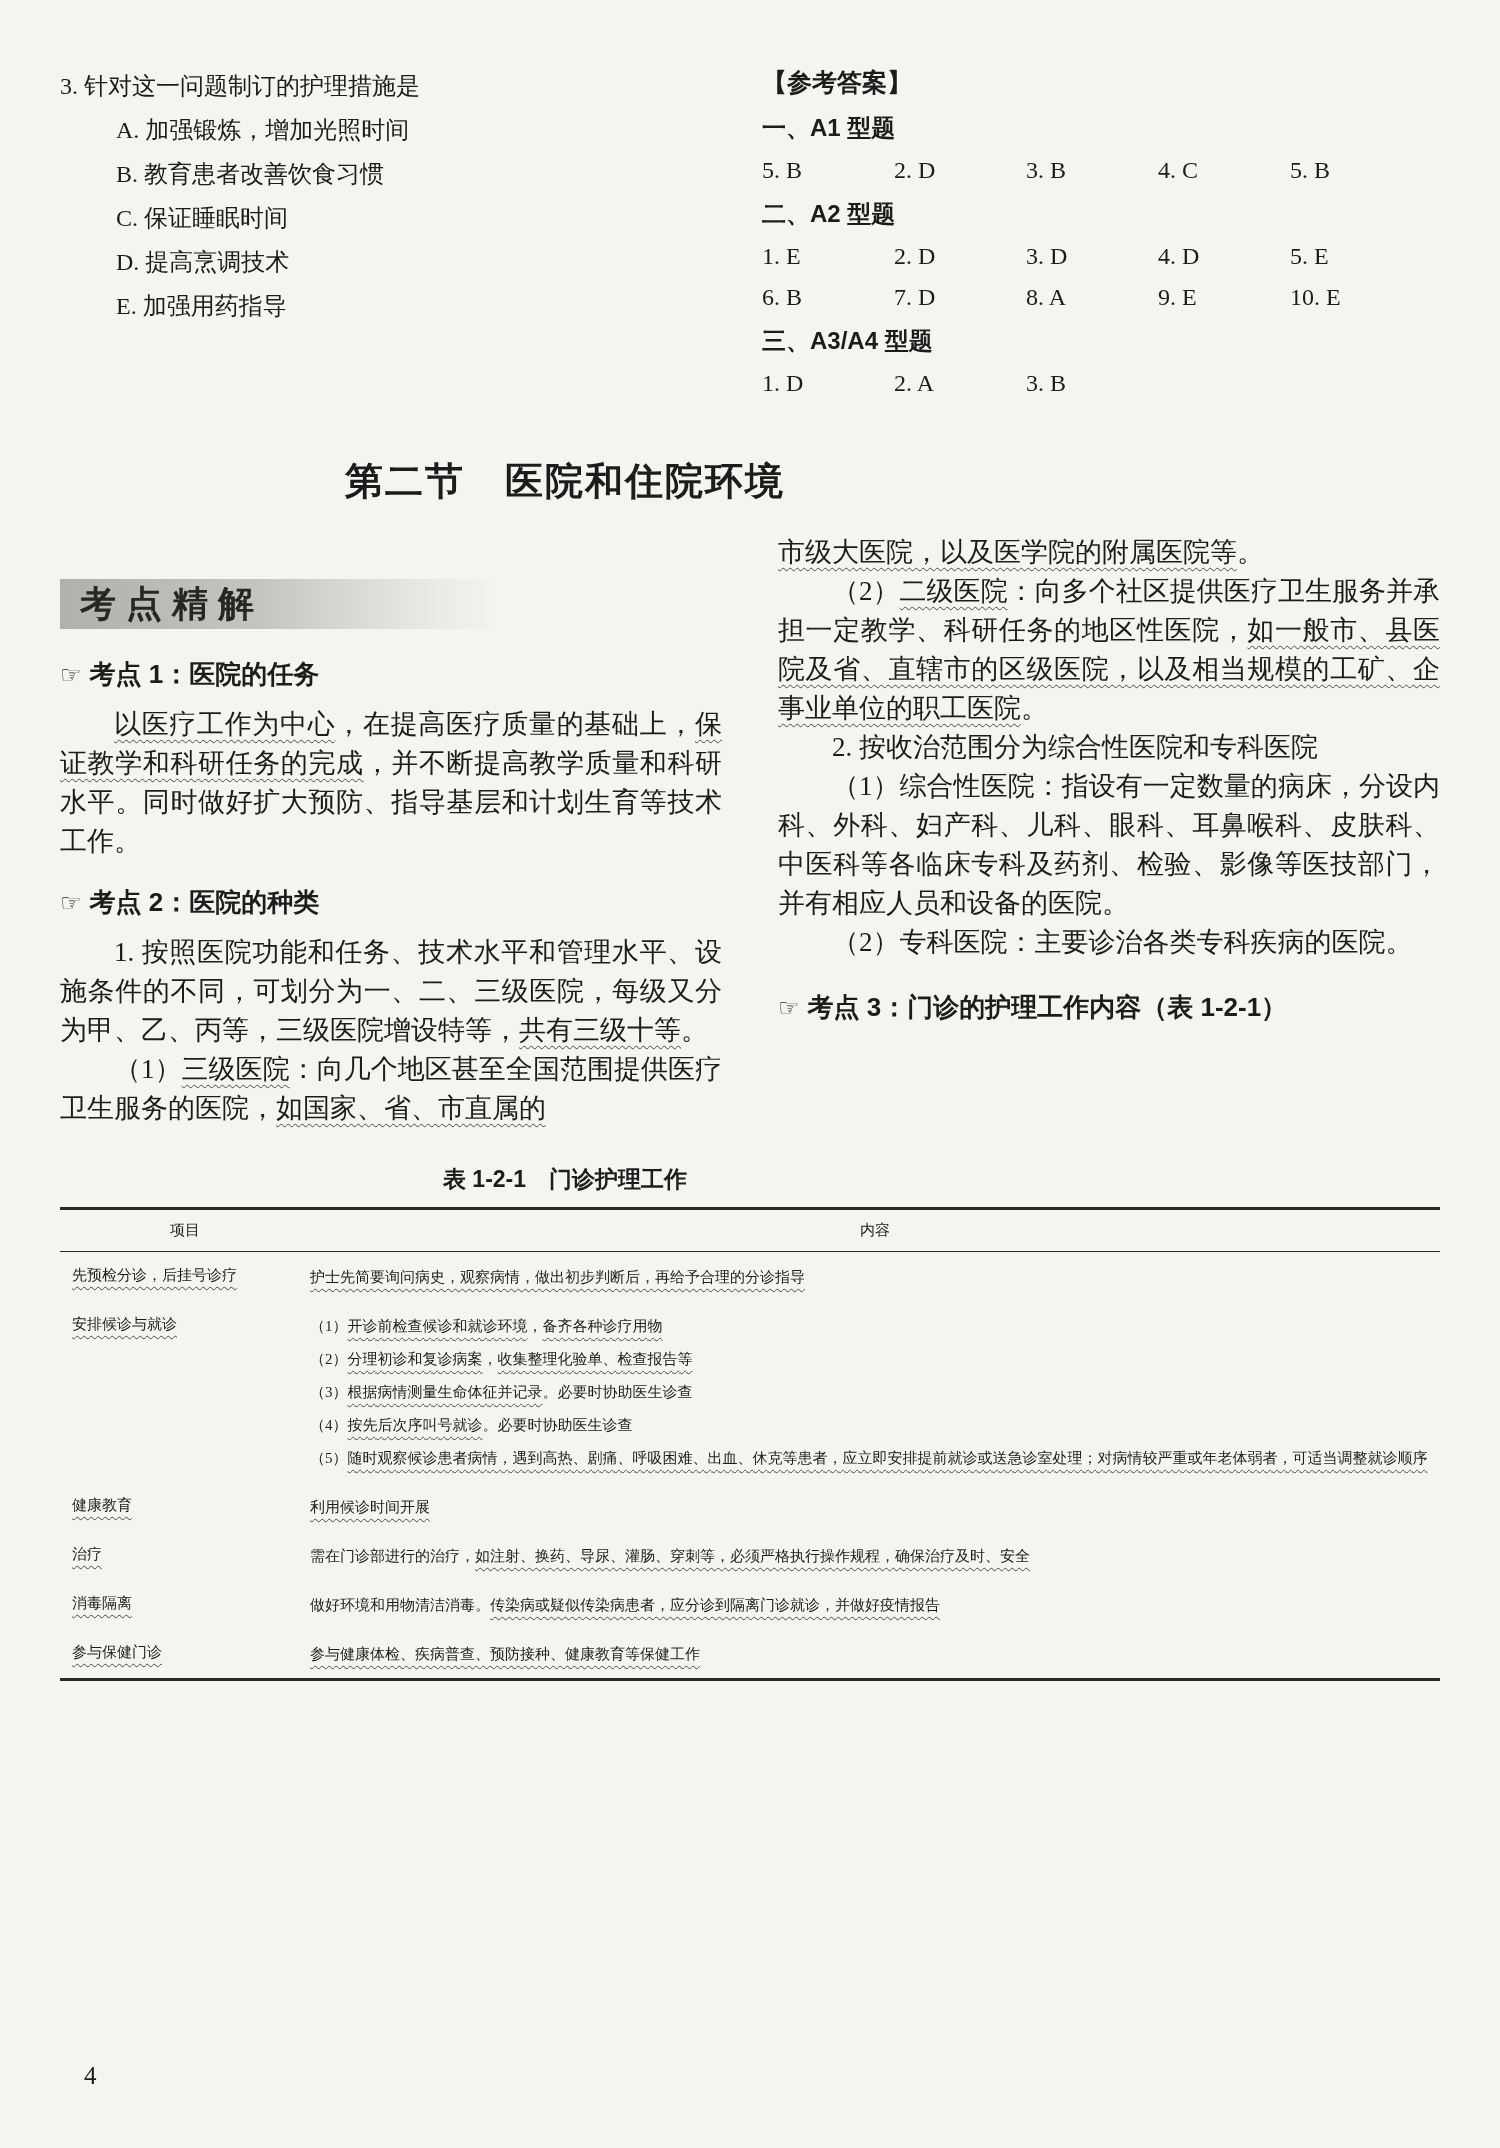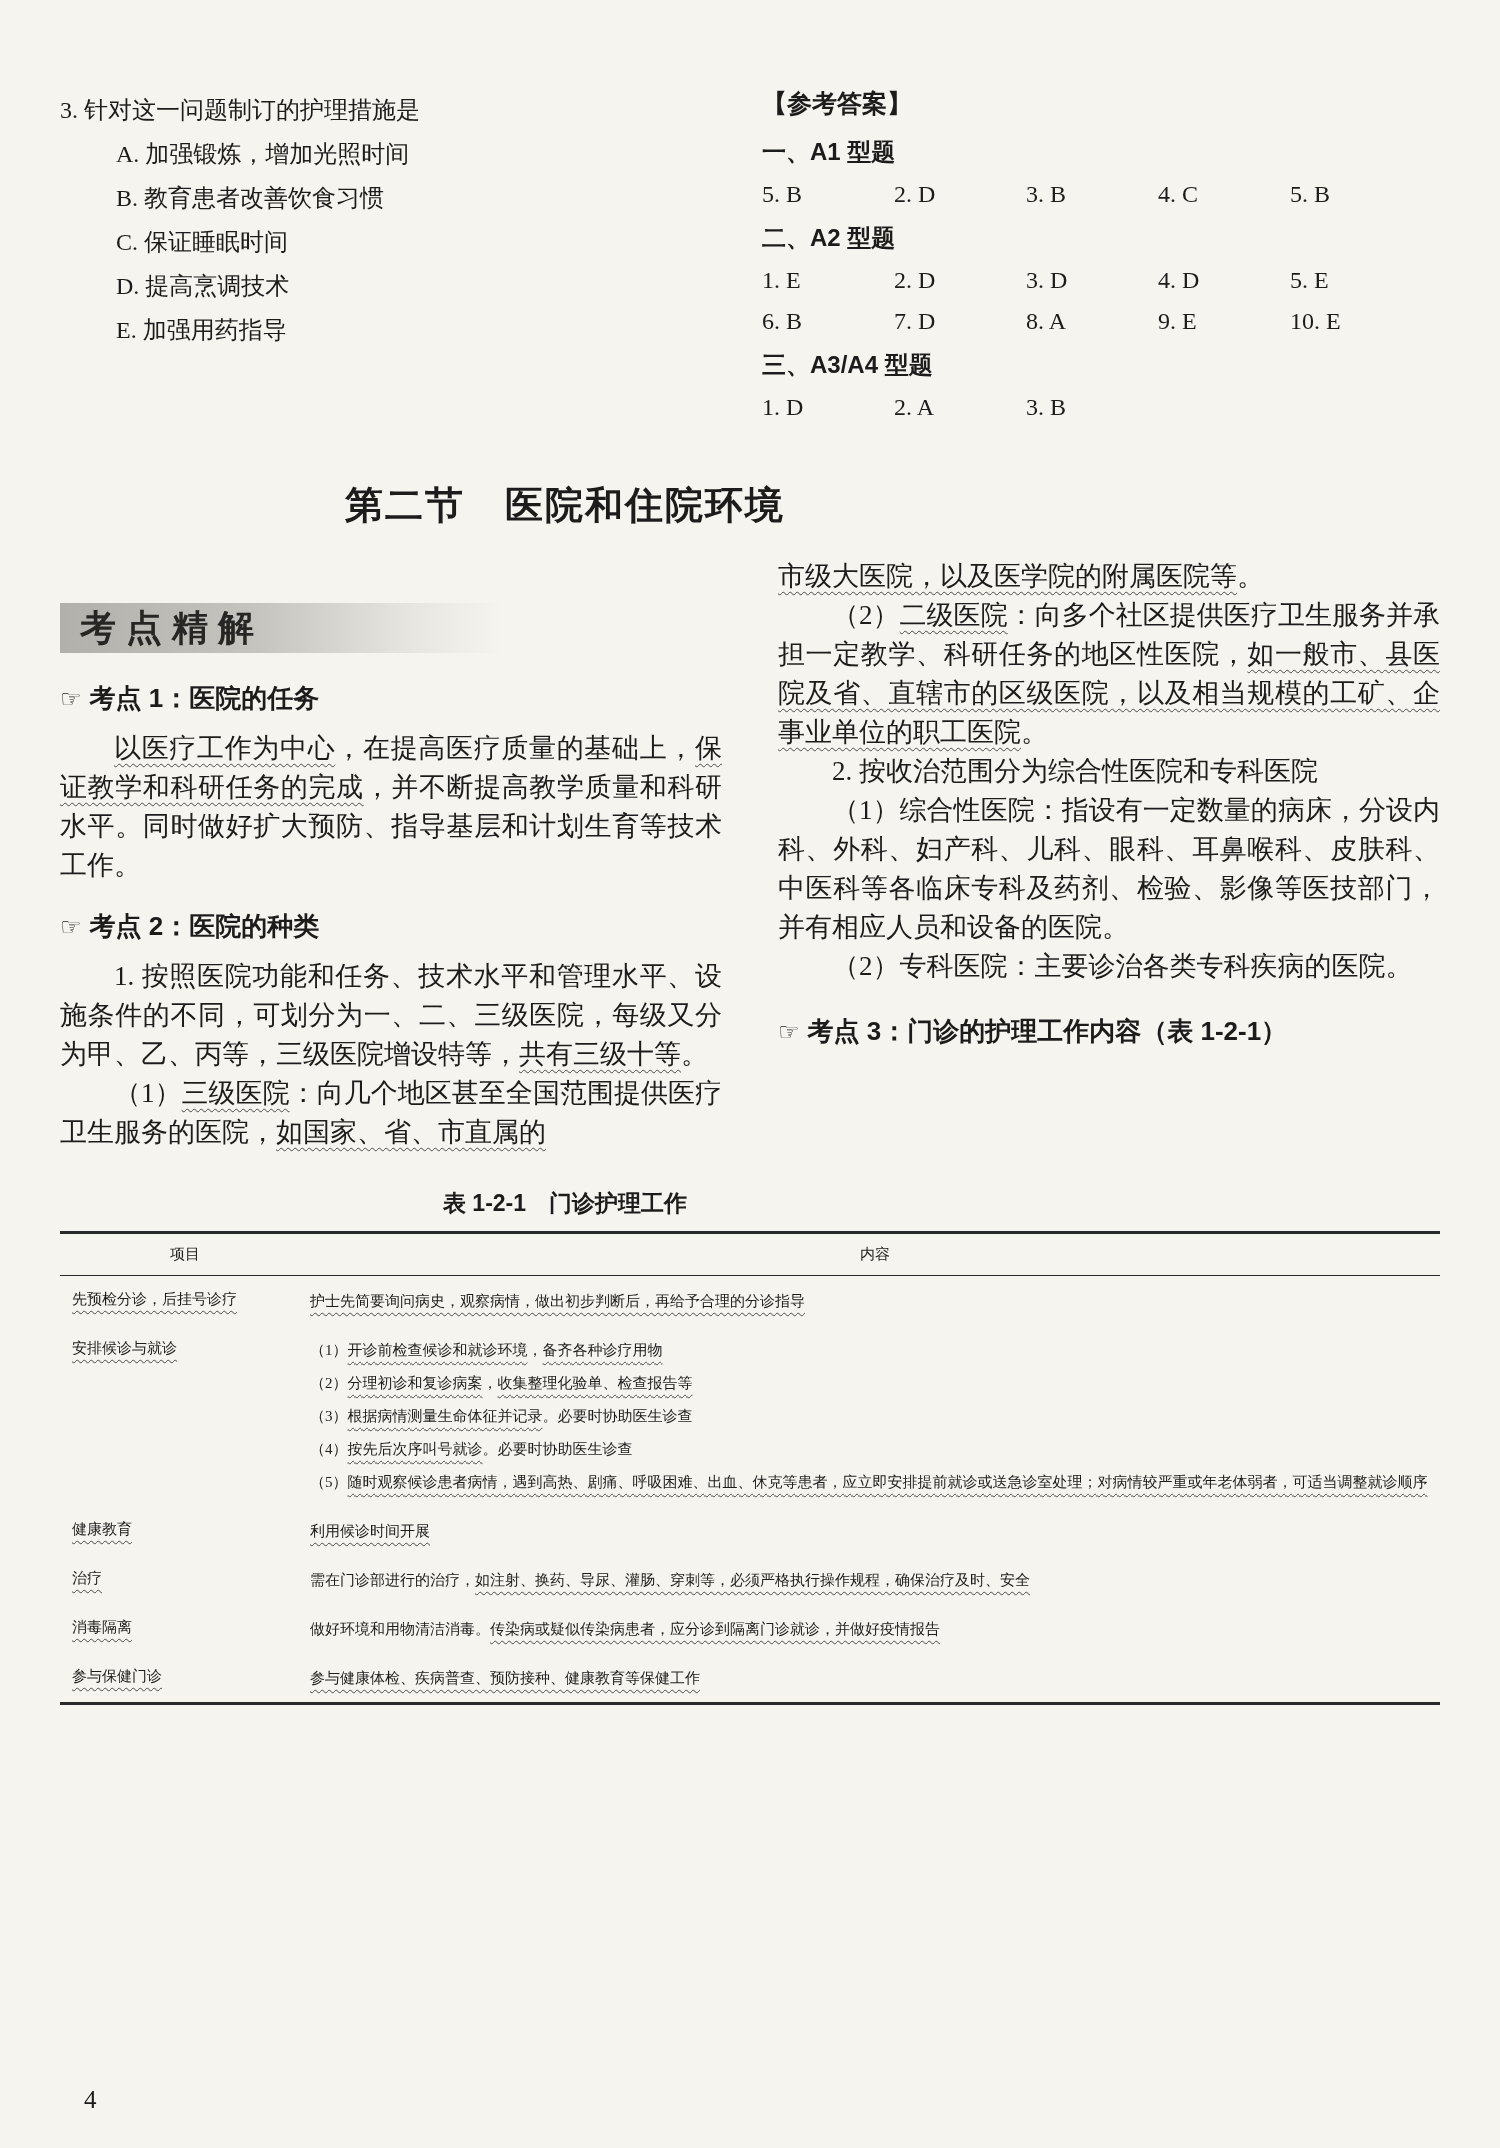--- a/index.html
+++ b/index.html
@@ -5,28 +5,28 @@
   * { box-sizing: border-box; }
   html, body { margin: 0; padding: 0; }
   body {
     width: 1500px; height: 2148px;
     background: #f6f4ef;
     color: #1c1c1c;
     font-family: "Liberation Serif", "DejaVu Serif", serif;
     position: relative;
     overflow: hidden;
   }
-  .page { position: absolute; inset: 0; padding: 64px 60px 0 60px; margin-top: 24px; }
+  .page { position: absolute; inset: 0; padding: 64px 60px 0 60px; }
 
   
   .top { display: flex; }
   .q-col { width: 640px; font-size: 24px; line-height: 44px; }
   .q-option { padding-left: 56px; }
   .a-col { margin-left: 62px; width: 660px; font-size: 24px; line-height: 36px; }
-  .a-title { font-family: Liberation Mono, monospace; font-weight: bold; font-size: 25px; margin-bottom: 10px; }
+  .a-title { font-family: Liberation Sans, sans-serif; font-weight: bold; font-size: 25px; margin-bottom: 10px; }
   .a-group-heading { font-family: "Liberation Sans", sans-serif; font-weight: bold; font-size: 24px; margin: 8px 0 6px; }
   .a-row { display: grid; grid-template-columns: repeat(5, 132px); margin: 5px 0; }
 
   
   .section-title {
     font-family: "Liberation Sans", sans-serif; font-weight: bold;
     font-size: 38px; letter-spacing: 2px;
     text-align: center; margin: 50px 0 0 0;
     transform: translateX(-185px);
   }

